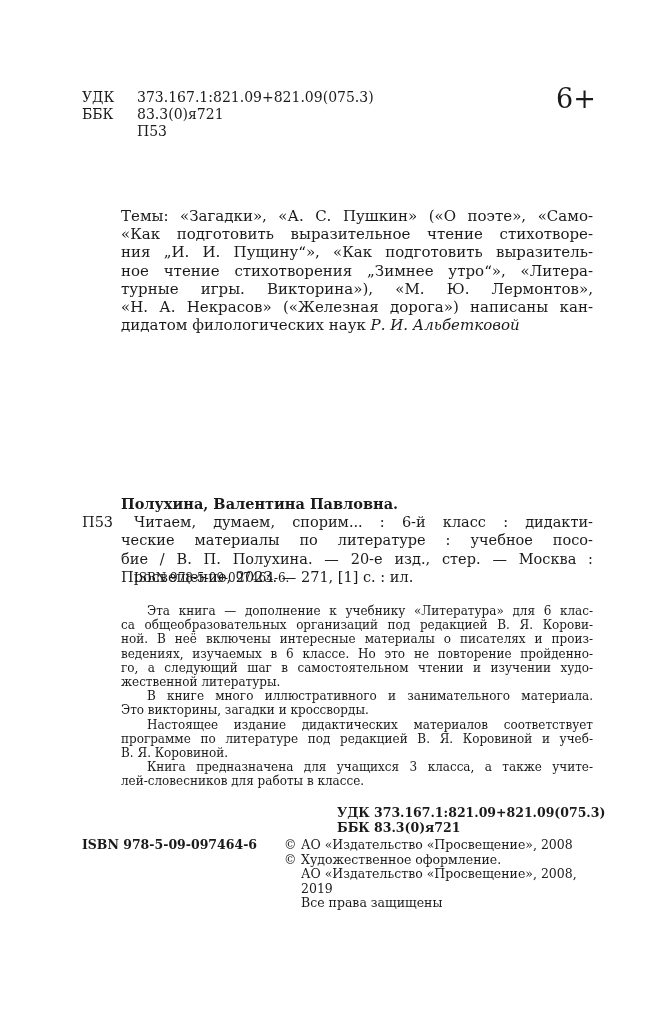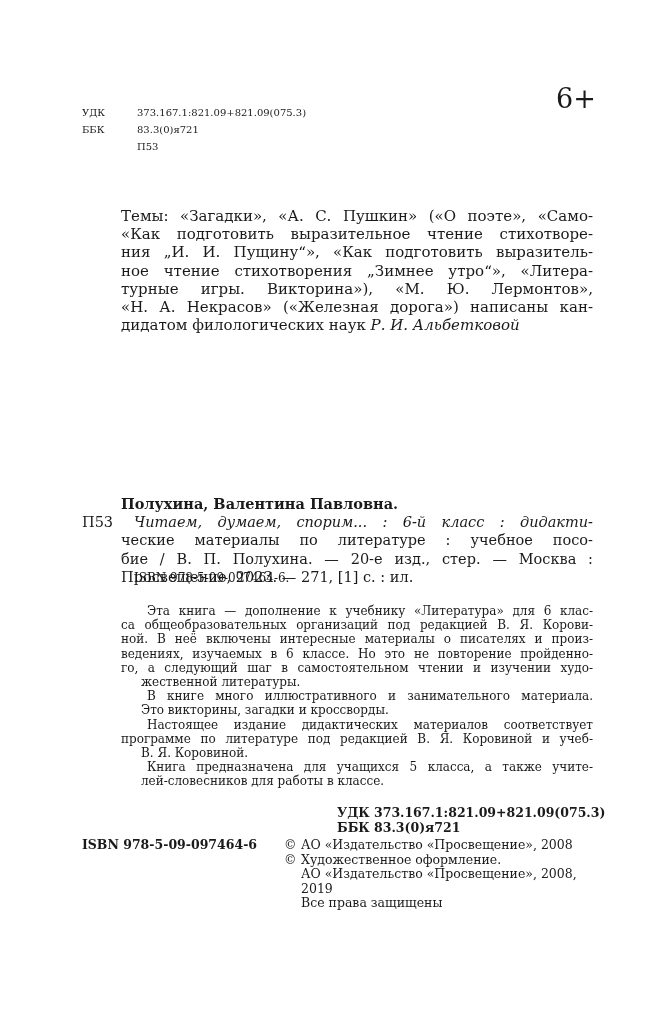--- a/index.html
+++ b/index.html
@@ -1,45 +1,45 @@
 <!DOCTYPE html>
 <html><head>
   <meta charset="utf-8">
   <style>
     * { margin: 0; padding: 0; box-sizing: border-box; }
     html, body { width: 650px; height: 1010px; background: #ffffff; overflow: hidden; }
     body { position: relative; font-family: "DejaVu Serif", "Liberation Serif", serif; color: #1a1a1a; }
     .abs { position: absolute; }
 
     
-    .top-class { left: 82px; top: 104px; font-size: 10px; line-height: 17px; }
+    .top-class { left: 82px; top: 89px; font-size: 14px; line-height: 17px; }
     .class-row { display: flex; white-space: nowrap; }
     .class-key { width: 55px; }
     .age-mark { left: 556px; top: 84px; font-size: 27px; line-height: 30px; }
 
     
     .themes { left: 121px; top: 207px; width: 472px; font-size: 15px; line-height: 18.2px; text-align: justify; }
     .themes .line { display: block; text-align: justify; text-align-last: justify; white-space: nowrap; }
     .themes .line.last { text-align-last: left; }
     .themes i { font-style: italic; }
 
     
     .author { left: 121px; top: 495px; font-size: 14.5px; line-height: 18px; font-weight: bold; white-space: nowrap; }
     .p53-side { left: 82px; top: 513px; font-size: 14.5px; line-height: 18px; }
     .biblio { left: 121px; top: 513px; width: 472px; font-size: 14.5px; line-height: 18.3px; }
     .biblio .line { display: block; text-align: justify; text-align-last: justify; white-space: nowrap; }
-    .biblio .line.first { padding-left: 13px; font-style: italic; }
+    .biblio .line.first { padding-left: 13px; }
     .biblio .line.last { text-align-last: left; }
     .isbn-line { left: 134px; top: 569px; font-size: 12px; line-height: 18px; white-space: nowrap; }
 
     
     .annot { left: 121px; top: 604px; width: 472px; font-size: 12px; line-height: 14.2px; }
     .annot .line { display: block; text-align: justify; text-align-last: justify; white-space: nowrap; }
     .annot .line.indent { padding-left: 26px; }
-    .annot .line.last { text-align-last: left; margin-left: 20px; }
+    .annot .line.last { text-align-last: left; }
 
     
     .bottom-class { left: 337px; top: 806px; font-size: 12.5px; line-height: 14.5px; font-weight: bold; white-space: nowrap; }
 
     
     .isbn-bottom { left: 82px; top: 838px; font-size: 12.5px; line-height: 14.5px; font-weight: bold; white-space: nowrap; }
     .copyright { left: 284px; top: 838px; font-size: 12.5px; line-height: 14.5px; }
     .copy-row { display: flex; white-space: nowrap; }
     .copy-sym { width: 17px; }
   </style>
@@ -90,21 +90,21 @@
   <span class="line">го, а следующий шаг в самостоятельном чтении и изучении худо-</span>
   <span class="line last">жественной литературы.</span>
 
   <span class="line indent">В книге много иллюстративного и занимательного материала.</span>
   <span class="line last">Это викторины, загадки и кроссворды.</span>
 
   <span class="line indent">Настоящее издание дидактических материалов соответствует</span>
   <span class="line">программе по литературе под редакцией В. Я. Коровиной и учеб-</span>
   <span class="line last">В. Я. Коровиной.</span>
 
-  <span class="line indent">Книга предназначена для учащихся 5 класса, а также учите-</span>
+  <span class="line indent">Книга предназначена для учащихся 3 класса, а также учите-</span>
   <span class="line last">лей-словесников для работы в классе.</span>
 </div>
 
 <div class="abs bottom-class">
   <div>УДК 373.167.1:821.09+821.09(075.3)</div>
   <div>ББК 83.3(0)я721</div>
 </div>
 
 <div class="abs isbn-bottom">ISBN 978-5-09-097464-6</div>
 <div class="abs copyright">

